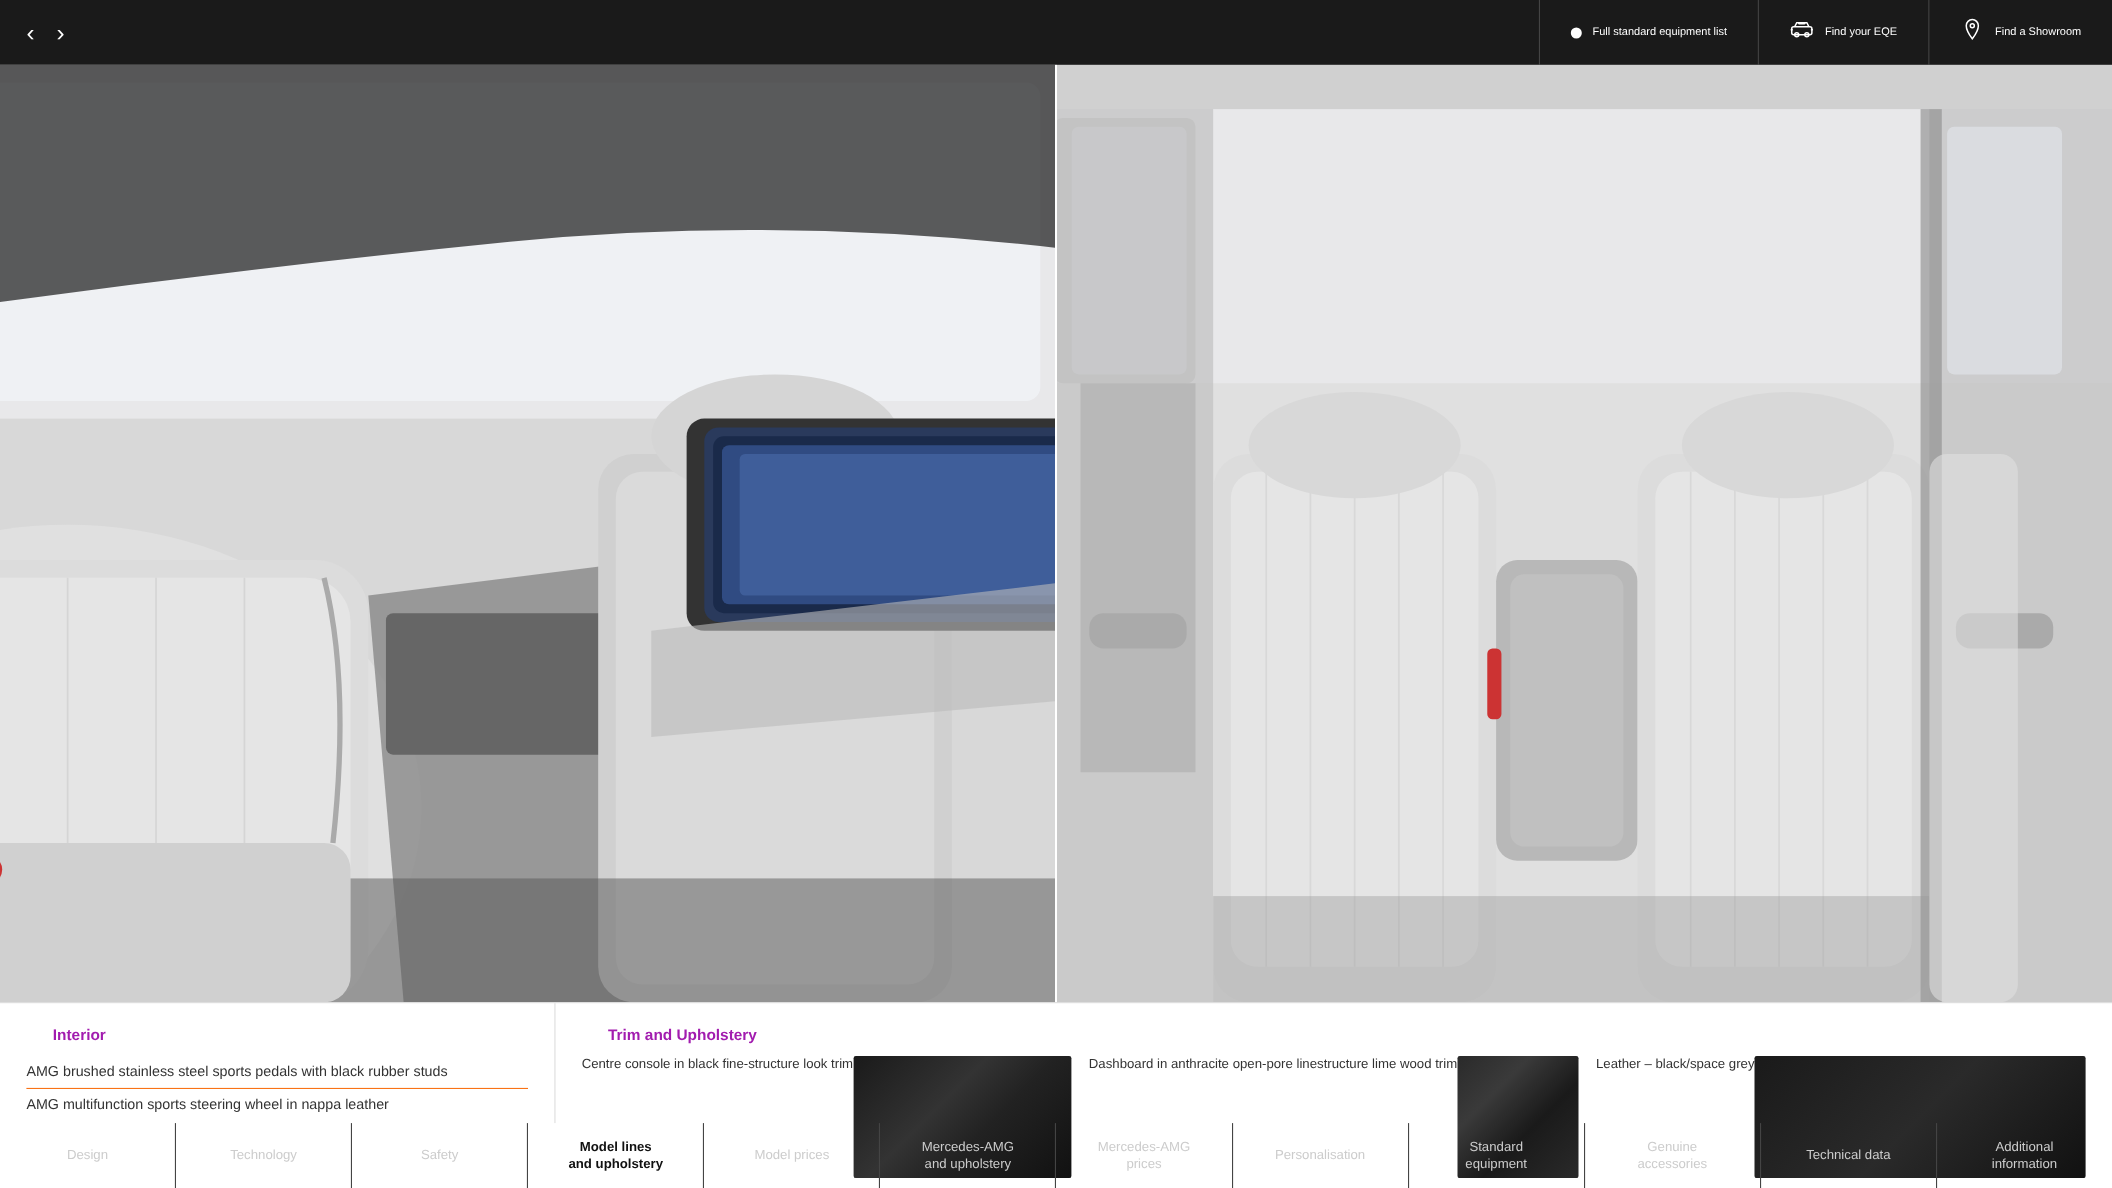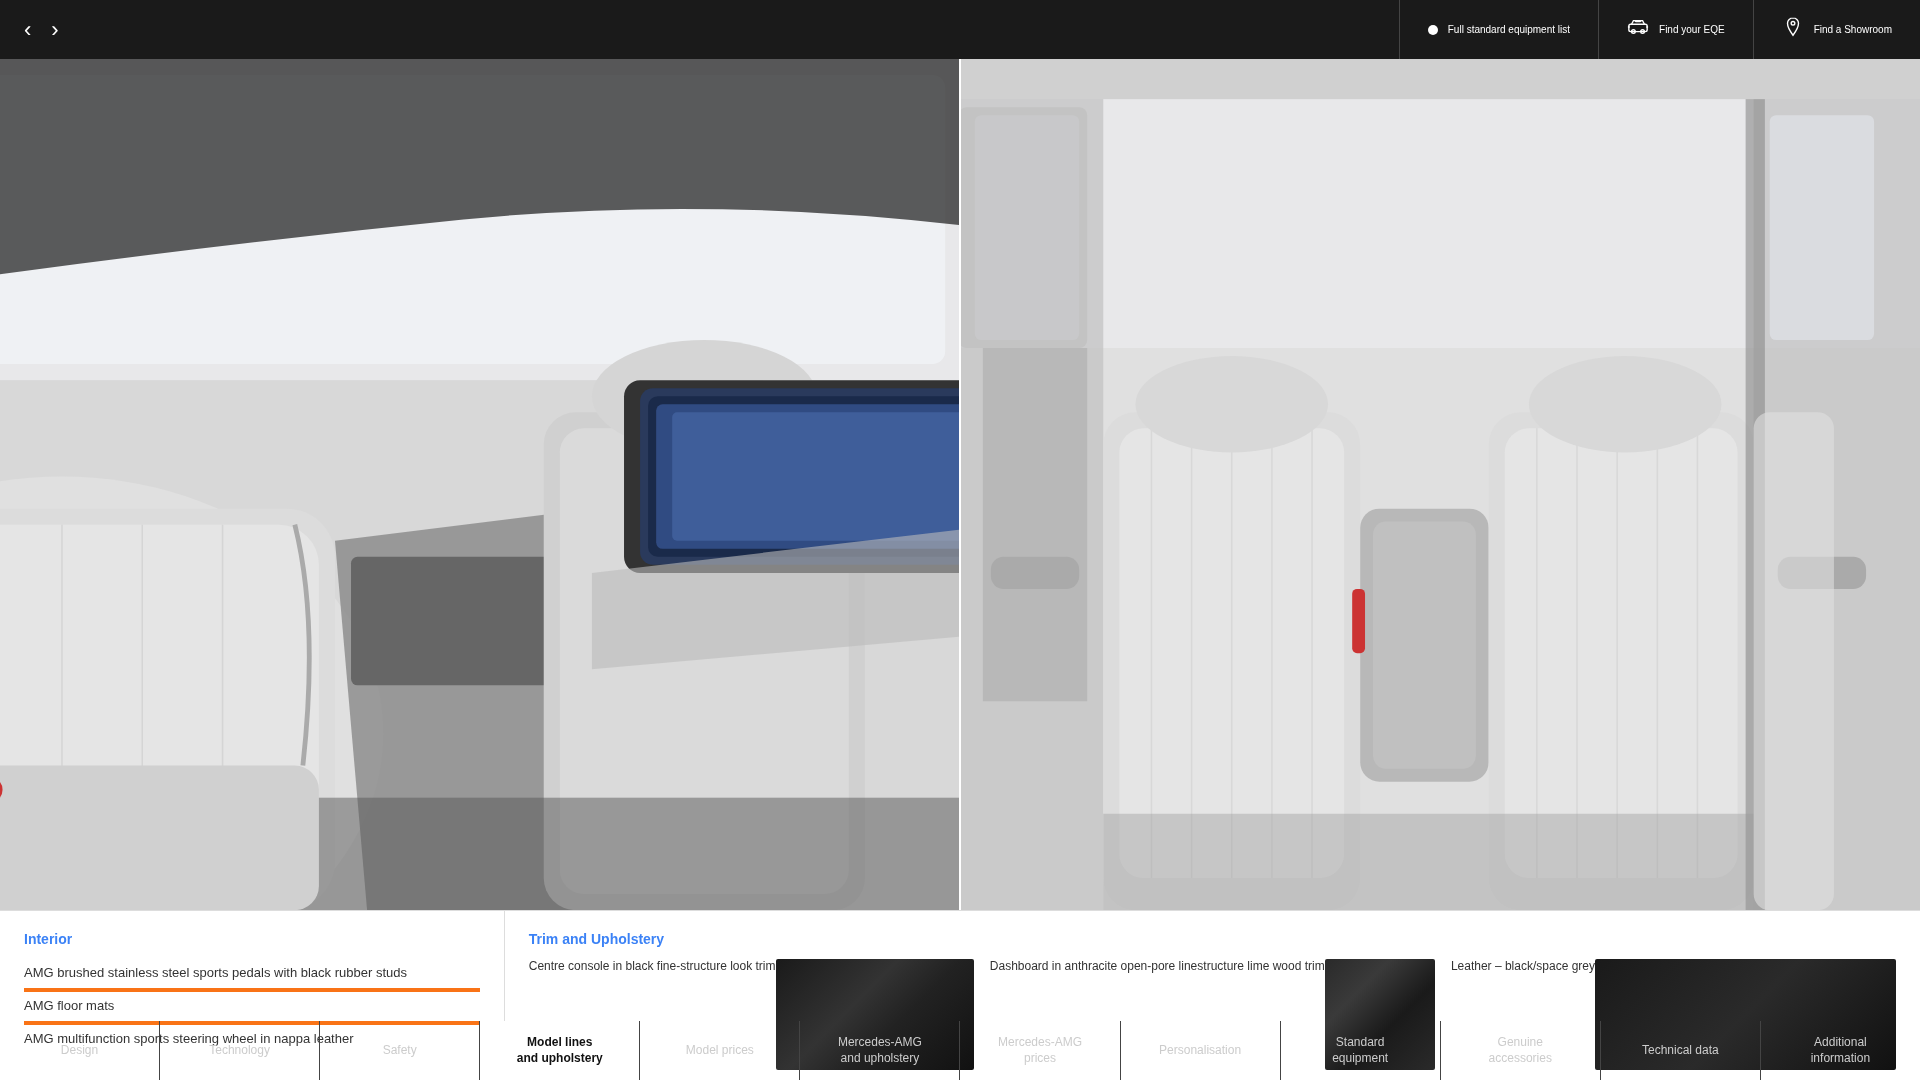--- a/index.html
+++ b/index.html
@@ -105,27 +105,28 @@
     .info-col {
       flex: 1;
       padding: 20px 24px;
       border-right: 1px solid #ddd;
     }
     .info-col:last-child { border-right: none; }
     .info-col-title {
       font-weight: bold;
       font-size: 14px;
       margin-bottom: 12px;
-      color: #3b82f6;
+      color: #a21caf;
+      margin-left: 24px;
     }
     .info-item {
       font-size: 13px;
       color: #333;
       padding: 6px 0;
-      border-bottom: 4px solid #f97316;
+      border-bottom: 1px solid #f97316;
       line-height: 1.3;
     }
     .info-item:last-child { border-bottom: none; }
 
     
     .trim-section {
       flex: 3;
       padding: 20px 24px;
       display: flex;
       flex-direction: column;
@@ -352,21 +353,20 @@
         </svg>
       </div>
     </div>
   </div>
 
   <div class="info-section">
 
     <div class="info-col">
       <div class="info-col-title">Interior</div>
       <div class="info-item">AMG brushed stainless steel sports pedals with black rubber studs</div>
-      <div class="info-item">AMG floor mats</div>
       <div class="info-item">AMG multifunction sports steering wheel in nappa leather</div>
     </div>
 
     <div class="trim-section">
       <div class="info-col-title">Trim and Upholstery</div>
       <div class="trim-items-row">
 
         <div class="trim-item">
           <div class="trim-label">Centre console in black fine-structure look trim</div>
           <div class="trim-swatch trim-swatch-1"></div>

